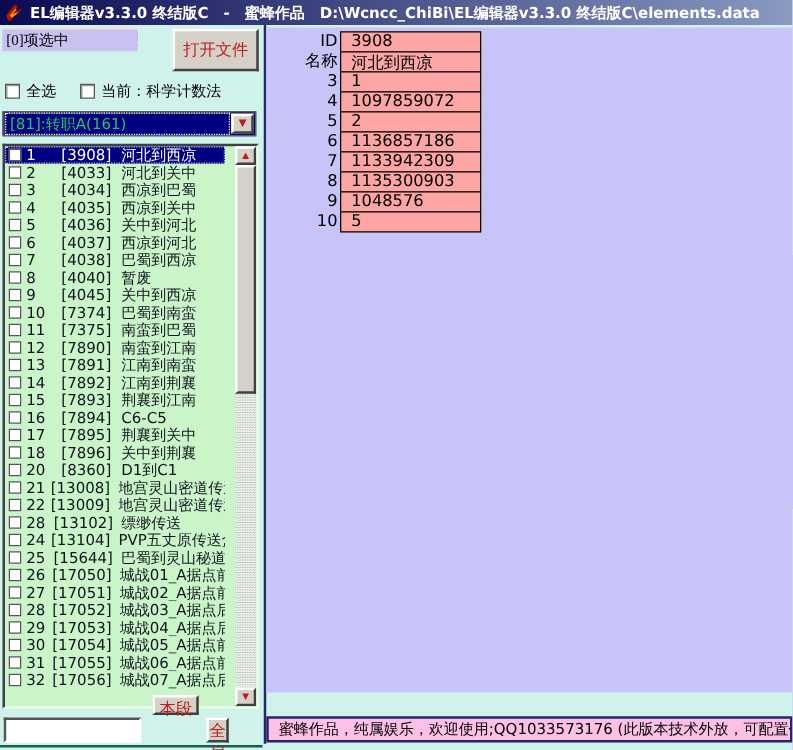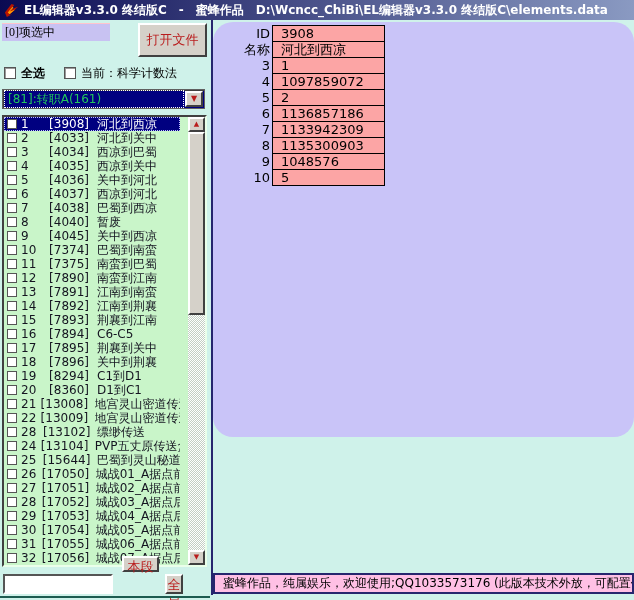--- a/index.html
+++ b/index.html
@@ -16,21 +16,21 @@
   
   .file-label { position:absolute; left:2px; top:23px; width:108px; height:17px;
     background:#ffc4cc; color:#283878; font-size:12px; line-height:17px; padding-left:3px; white-space:nowrap; overflow:hidden;}
   .sel-label  { position:absolute; left:2px; top:24px; width:108px; height:17px;
     background:#c8c2f2; color:#000; font-size:12px; line-height:17px; padding-left:3px;font-family:Liberation Serif, serif; }
   .btn { background:#d5d1c9; border:2px solid; border-color:#ffffff #404040 #404040 #ffffff;
     font-family:inherit; font-size:13px; color:#b91c1c; cursor:default; }
   .open-btn { position:absolute; left:138px; top:23px; width:69px; height:34px; }
 
   .cb-row { position:absolute; top:66px; height:14px; display:flex; align-items:center; gap:5px; font-size:12px; color:#000; }
-  .cb-row.first { left:4px;font-weight:bold; } .cb-row.second { left:64px; }
+  .cb-row.first { left:4px; } .cb-row.second { left:64px; }
   .checkbox { width:12px; height:12px; background:#fff; border:1px solid #555;
     box-shadow:inset 1px 1px 0 #9a9a9a; flex:0 0 auto; }
 
   .dropdown { position:absolute; left:2px; top:89px; width:203px; height:20px;
     background:#000080; border:1px solid #606060; box-shadow:inset 1px 1px 0 #404040; }
   .dropdown .dd-text { position:absolute; left:3px; top:2px; right:22px; bottom:2px;
     color:#22c55e; font-size:12px; line-height:14px; outline:1px dotted #ffffff; outline-offset:1px;
     white-space:nowrap; overflow:hidden; padding-left:2px;}
   .dd-btn { position:absolute; right:1px; top:1px; width:18px; height:16px;
     font-size:8px; line-height:10px; text-align:center; padding:0; }
@@ -56,21 +56,21 @@
 
   .search-input { position:absolute; left:3px; top:574px; width:110px; height:20px;
     background:#fff; border:2px solid; border-color:#555 #ffffff #ffffff #555;
     font-family:inherit; font-size:12px; padding:0 3px; }
   .seg-btn { position:absolute; left:122px; top:556px; width:37px; height:16px; font-size:13px; }
   .glob-btn { position:absolute; left:165px; top:574px; width:18px; height:20px; font-size:13px; }
   .left-baseline { position:absolute; left:0; top:596px; width:210px; height:2px; background:#1d5c50; }
 
   
   .vdivider { position:absolute; left:211px; top:20px; width:2px; height:575px; background:#26266e; }
-  .panel { position:absolute; left:213px; top:22px; width:421px; height:415px; background:#c9c4f8;border-radius:20px; }
+  .panel { position:absolute; left:213px; top:22px; width:421px; height:532px; background:#c9c4f8; }
   .form { position:absolute; left:0; top:3px; }
   .frow { display:flex; height:17px; margin-top:-1px; }
   .frow:first-child { margin-top:0; }
   .frow .flabel { width:59px; text-align:right; font-size:13px; line-height:17px; color:#000; padding-right:2px; white-space:nowrap; }
   .frow input { width:113px; height:17px; border:1px solid #000; background:#fca5a5;
     font-family:inherit; font-size:13px; padding:0 8px; }
 
   .statusbar { position:absolute; left:213px; top:573px; width:421px; height:21px;
     background:#ffc0e5; border:2px solid #26266e; font-size:12px; line-height:17px; color:#000;
     padding-left:8px; white-space:nowrap; overflow:hidden; }
@@ -209,26 +209,20 @@
     <span class="nm">荆襄到关中</span>
   </div>
       <div class="lrow">
     <span class="cb"></span>
     <span class="num">18</span>
     <span class="id">[7896]</span>
     <span class="nm">关中到荆襄</span>
   </div>
       <div class="lrow">
     <span class="cb"></span>
-    <span class="num">19</span>
-    <span class="id">[8294]</span>
-    <span class="nm">C1到D1</span>
-  </div>
-      <div class="lrow">
-    <span class="cb"></span>
     <span class="num">20</span>
     <span class="id">[8360]</span>
     <span class="nm">D1到C1</span>
   </div>
       <div class="lrow">
     <span class="cb"></span>
     <span class="num">21</span>
     <span class="id">[13008]</span>
     <span class="nm">地宫灵山密道传送</span>
   </div>

